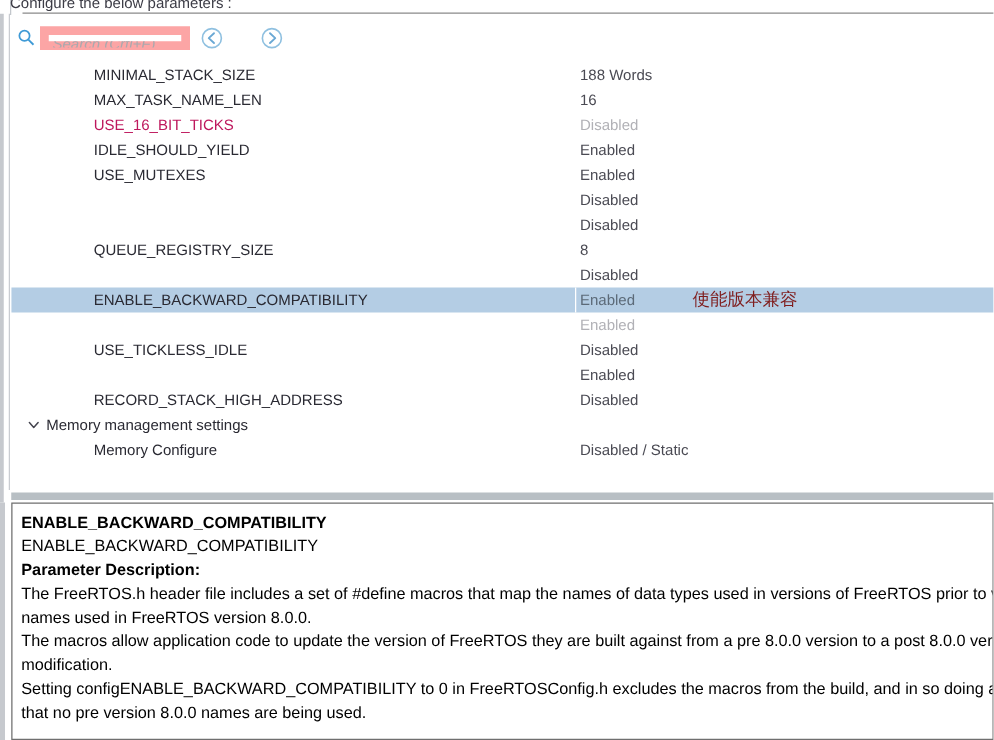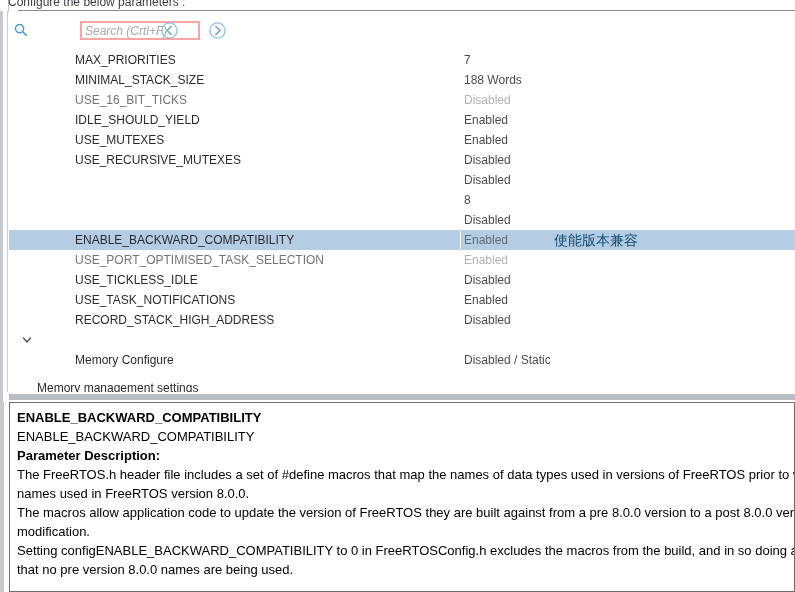--- a/index.html
+++ b/index.html
@@ -40,21 +40,21 @@
 
   
   .toolbar{
     position:absolute;left:9px;top:12px;width:786px;height:36px;background:#ffffff;
   }
   .srch-icon{
     position:absolute;left:5px;top:11px;width:14px;height:14px;
   }
   .srch-box{
     position:absolute;left:23px;top:9px;width:120px;height:19px;
-    border:2px solid #fca5a5;background:#ffffff;box-sizing:border-box;margin-left:48px;
+    border:7px solid #fca5a5;background:#ffffff;box-sizing:border-box;
   }
   .srch-box input{
     width:100%;height:100%;border:0;outline:0;background:transparent;
     font-family:"Liberation Sans",sans-serif;font-size:12px;font-style:italic;
     color:#8c8c92;padding:0 3px;box-sizing:border-box;
   }
   .srch-box input::placeholder{color:#a9a9ae;font-style:italic;opacity:1;}
   .navbtn{
     position:absolute;top:8px;width:21px;height:21px;
   }
@@ -71,37 +71,37 @@
     white-space:nowrap;
   }
   .prow.selected{background:#b4cde4;}
   .prow.selected:after{
     content:"";position:absolute;left:451px;top:0;width:1px;height:20px;
     background:#ffffff;
   }
   .pname{
     position:absolute;left:66px;top:0;font-size:12px;color:#2a2a33;
   }
-  .pname.dim{color:#737373;}
+  .pname.dim{color:#be185d;}
   .pval{
     position:absolute;left:455px;top:0;font-size:12px;color:#4a4a53;
   }
   .pval.dim{color:#b1b1b6;}
   .pval.sel{color:#5c6a78;}
   .annot{
-    position:absolute;left:545px;top:0;font-size:14px;color:#0c4a6e;
+    position:absolute;left:545px;top:0;font-size:14px;color:#7f1d1d;
     font-family:"DejaVu Sans",sans-serif;
   }
 
   
   .prow.group .chev{
     position:absolute;left:12px;top:0;width:12px;height:20px;
   }
   .prow.group .gname{
-    position:absolute;left:28px;top:0;font-size:12px;color:#2a2a33;margin-top:48px;
+    position:absolute;left:28px;top:0;font-size:12px;color:#2a2a33;
   }
 
   
   .splitter{
     position:absolute;left:0;top:392px;width:795px;height:10px;background:#ffffff;
   }
   .splitter .bar{
     position:absolute;left:9px;top:2px;width:786px;height:6px;background:#b8bfc4;
   }
   .splitter .lft{
@@ -159,69 +159,67 @@
       <svg width="21" height="21" viewBox="0 0 21 21">
         <circle cx="10.5" cy="10.5" r="7.6" fill="none" stroke="#8fc0e0" stroke-width="1.3"></circle>
         <path d="M9.0 6.6 L13.2 10.5 L9.0 14.4" fill="none" stroke="#6aa8d4" stroke-width="1.5" stroke-linecap="round" stroke-linejoin="round"></path>
       </svg>
     </span>
   </div>
 
   <div class="plist">
 
     <div class="prow">
-      <span class="pname">MAX_PRIORITIES</span>
-      <span class="pval">7</span>
-    </div>
-    <div class="prow">
       <span class="pname">MINIMAL_STACK_SIZE</span>
       <span class="pval">188 Words</span>
     </div>
     <div class="prow">
+      <span class="pname">MAX_TASK_NAME_LEN</span>
+      <span class="pval">16</span>
+    </div>
+    <div class="prow">
       <span class="pname dim">USE_16_BIT_TICKS</span>
       <span class="pval dim">Disabled</span>
     </div>
     <div class="prow">
       <span class="pname">IDLE_SHOULD_YIELD</span>
       <span class="pval">Enabled</span>
     </div>
     <div class="prow">
       <span class="pname">USE_MUTEXES</span>
       <span class="pval">Enabled</span>
     </div>
     <div class="prow">
-      <span class="pname">USE_RECURSIVE_MUTEXES</span>
-      <span class="pval">Disabled</span>
-    </div>
-    <div class="prow">
-      <span class="pval">Disabled</span>
-    </div>
-    <div class="prow">
+      <span class="pval">Disabled</span>
+    </div>
+    <div class="prow">
+      <span class="pval">Disabled</span>
+    </div>
+    <div class="prow">
+      <span class="pname">QUEUE_REGISTRY_SIZE</span>
       <span class="pval">8</span>
     </div>
     <div class="prow">
       <span class="pval">Disabled</span>
     </div>
 
     <div class="prow selected">
       <span class="pname">ENABLE_BACKWARD_COMPATIBILITY</span>
       <span class="pval sel">Enabled</span>
       <span class="annot">使能版本兼容</span>
     </div>
 
     <div class="prow">
-      <span class="pname dim">USE_PORT_OPTIMISED_TASK_SELECTION</span>
       <span class="pval dim">Enabled</span>
     </div>
     <div class="prow">
       <span class="pname">USE_TICKLESS_IDLE</span>
       <span class="pval">Disabled</span>
     </div>
     <div class="prow">
-      <span class="pname">USE_TASK_NOTIFICATIONS</span>
       <span class="pval">Enabled</span>
     </div>
     <div class="prow">
       <span class="pname">RECORD_STACK_HIGH_ADDRESS</span>
       <span class="pval">Disabled</span>
     </div>
 
     <div class="prow group">
       <span class="chev">
         <svg width="12" height="20" viewBox="0 0 12 20">

